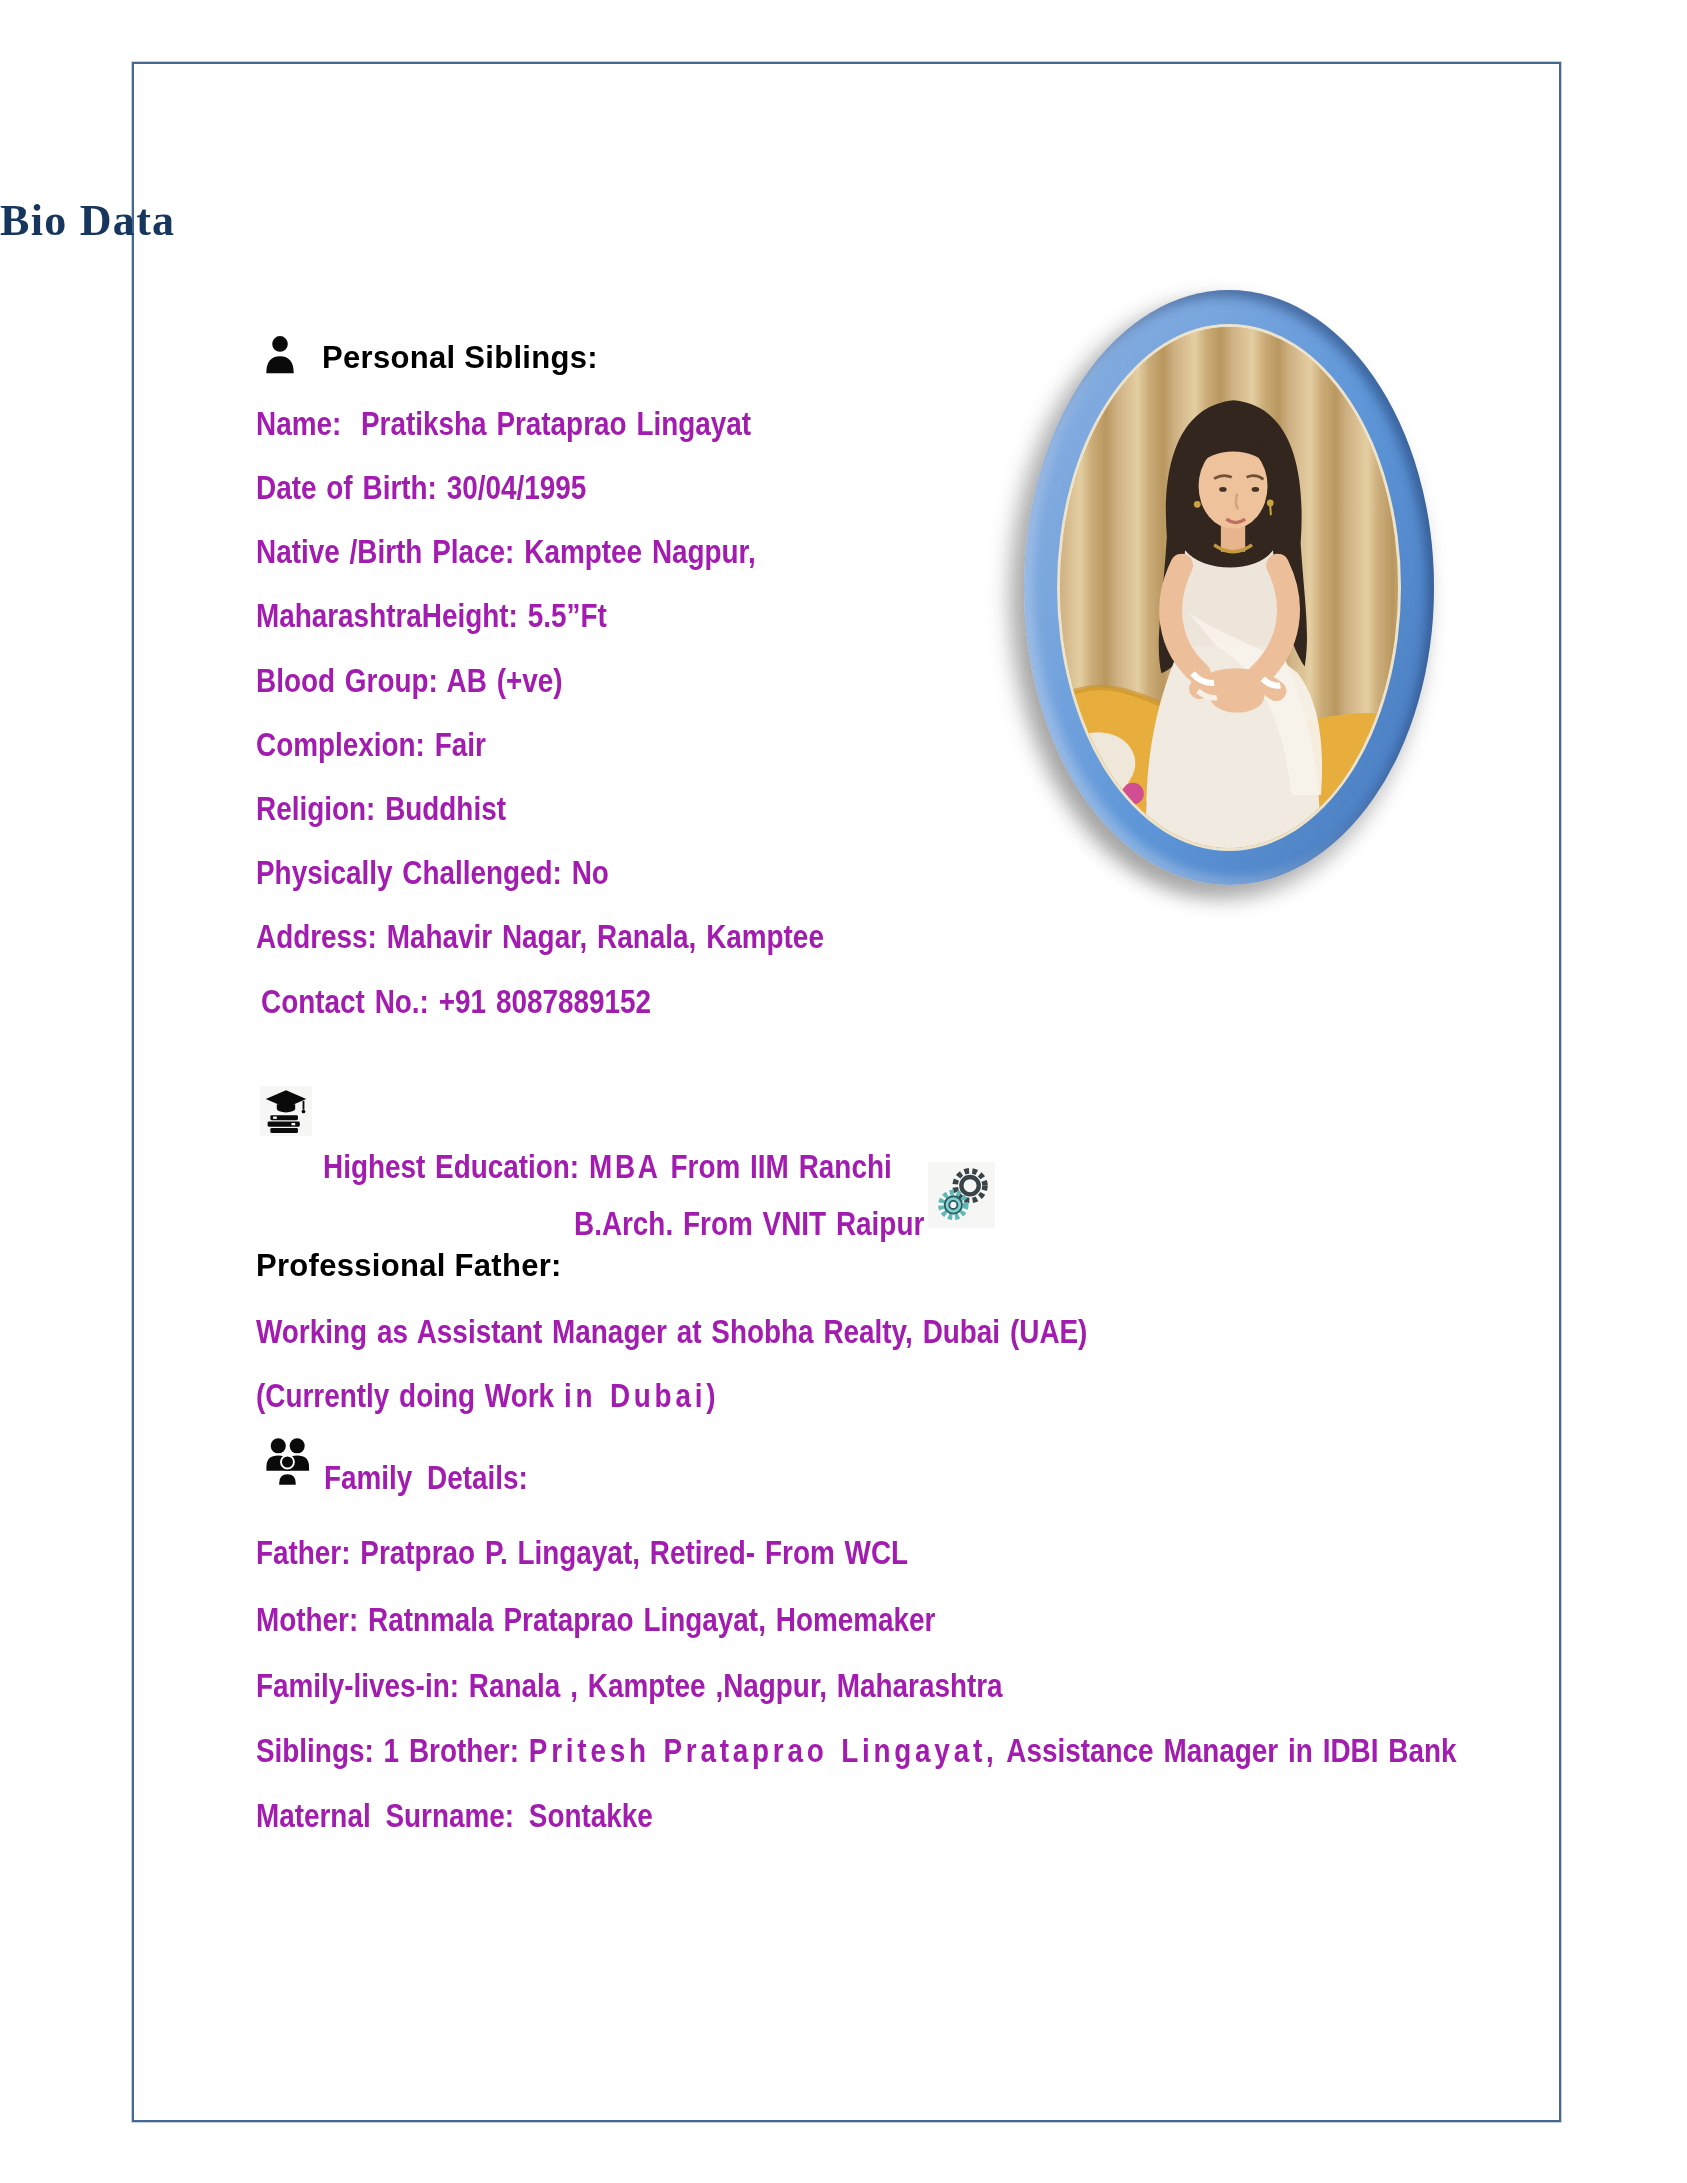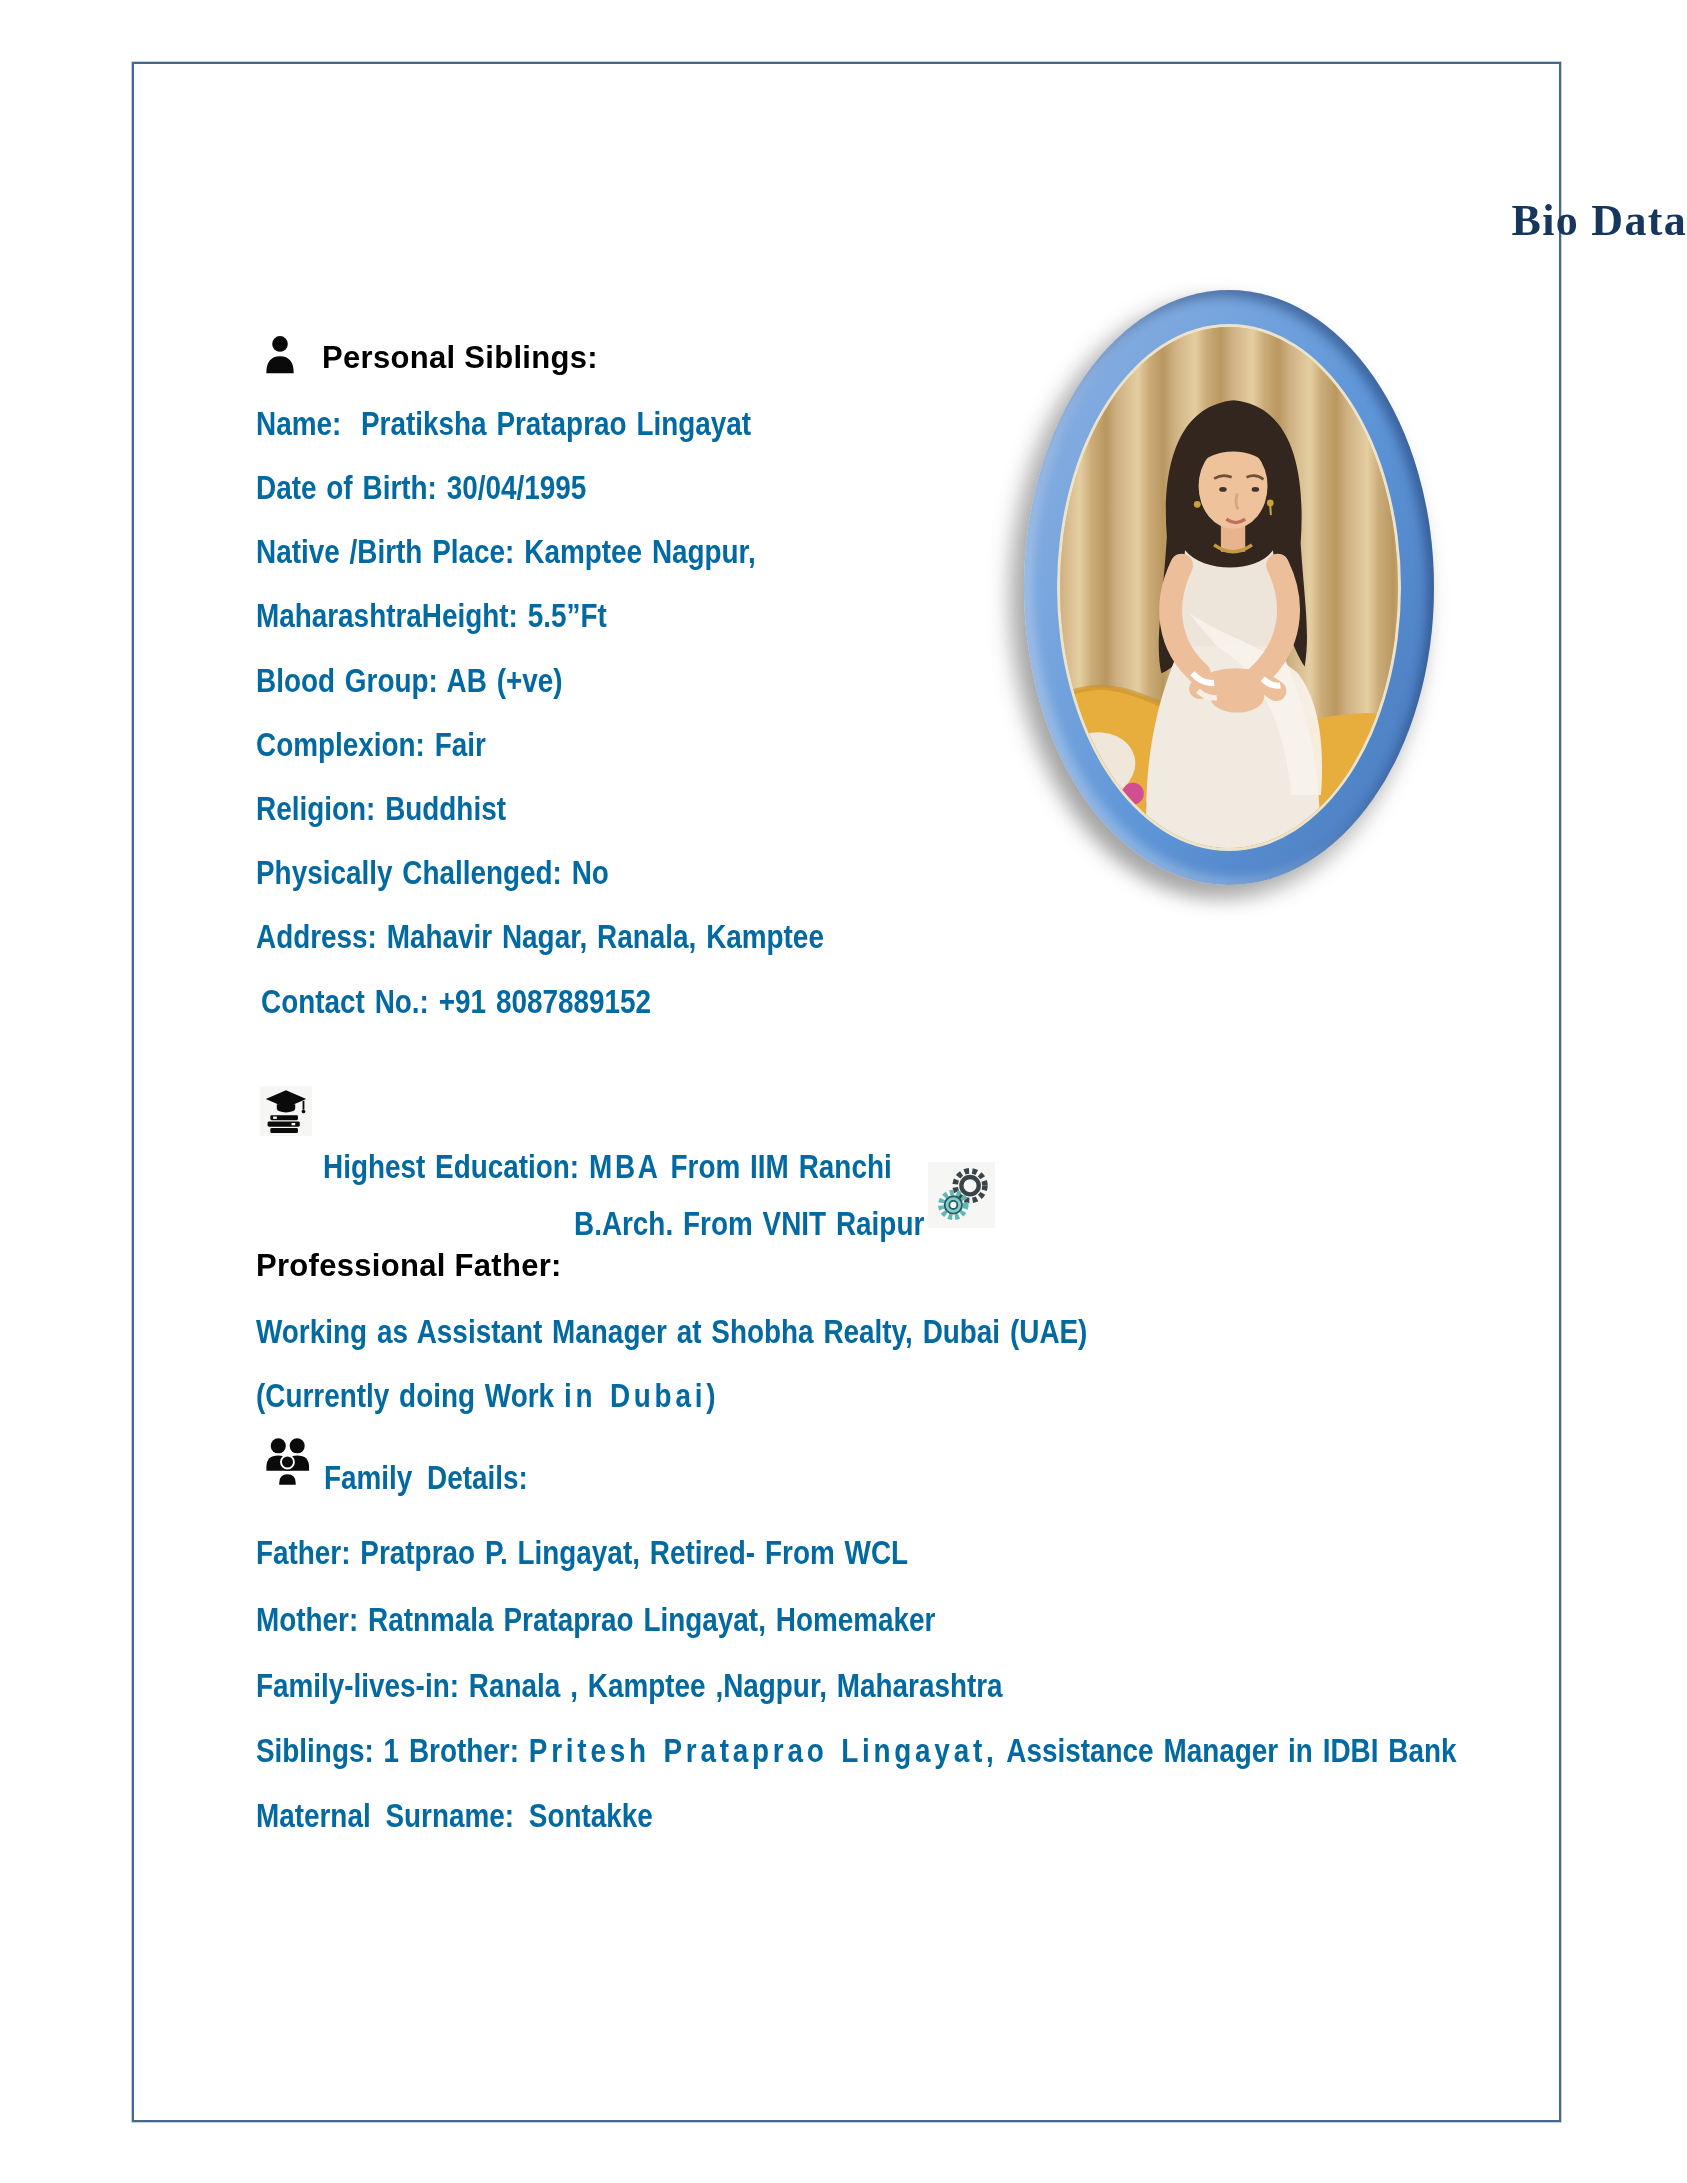--- a/index.html
+++ b/index.html
@@ -5,26 +5,26 @@
   html,body{margin:0;padding:0;background:#ffffff;}
   .page{
     position:relative;width:1687px;height:2183px;background:#ffffff;
     font-family:"Liberation Sans",sans-serif;overflow:hidden;
   }
   .page-border{
     position:absolute;left:132px;top:62px;width:1425px;height:2056px;
     border:2px solid #44688F;box-shadow:0 0 0 0.7px #a8bcd2;
   }
   .doc-title{
-    position:absolute;top:195px;left:0;width:1687px;text-align:right;
+    position:absolute;top:195px;left:0;width:1687px;text-align:left;
     font-family:"Liberation Serif",serif;font-weight:bold;font-size:44px;
     color:#17365D;letter-spacing:1.3px;
   }
   
-  .line{position:absolute;left:256px;font-weight:bold;font-size:34px;color:#0369a1;line-height:1.1;}
+  .line{position:absolute;left:256px;font-weight:bold;font-size:34px;color:#a21caf;line-height:1.1;}
   .tx{display:inline-block;transform:scaleX(0.82);transform-origin:0 50%;white-space:pre;word-spacing:2.6px;}
   .wide-heading{
     position:absolute;font-weight:bold;font-size:31px;color:#000;letter-spacing:0.3px;white-space:pre;
   }
   .wsp-lg .tx{word-spacing:8.6px;}
   .spaced{letter-spacing:4.6px;}
   .spaced-sm{letter-spacing:3.3px;}
   
   .iconbox{position:absolute;display:flex;align-items:center;justify-content:center;}
   .icon-bg{background:#f6f6f5;}

